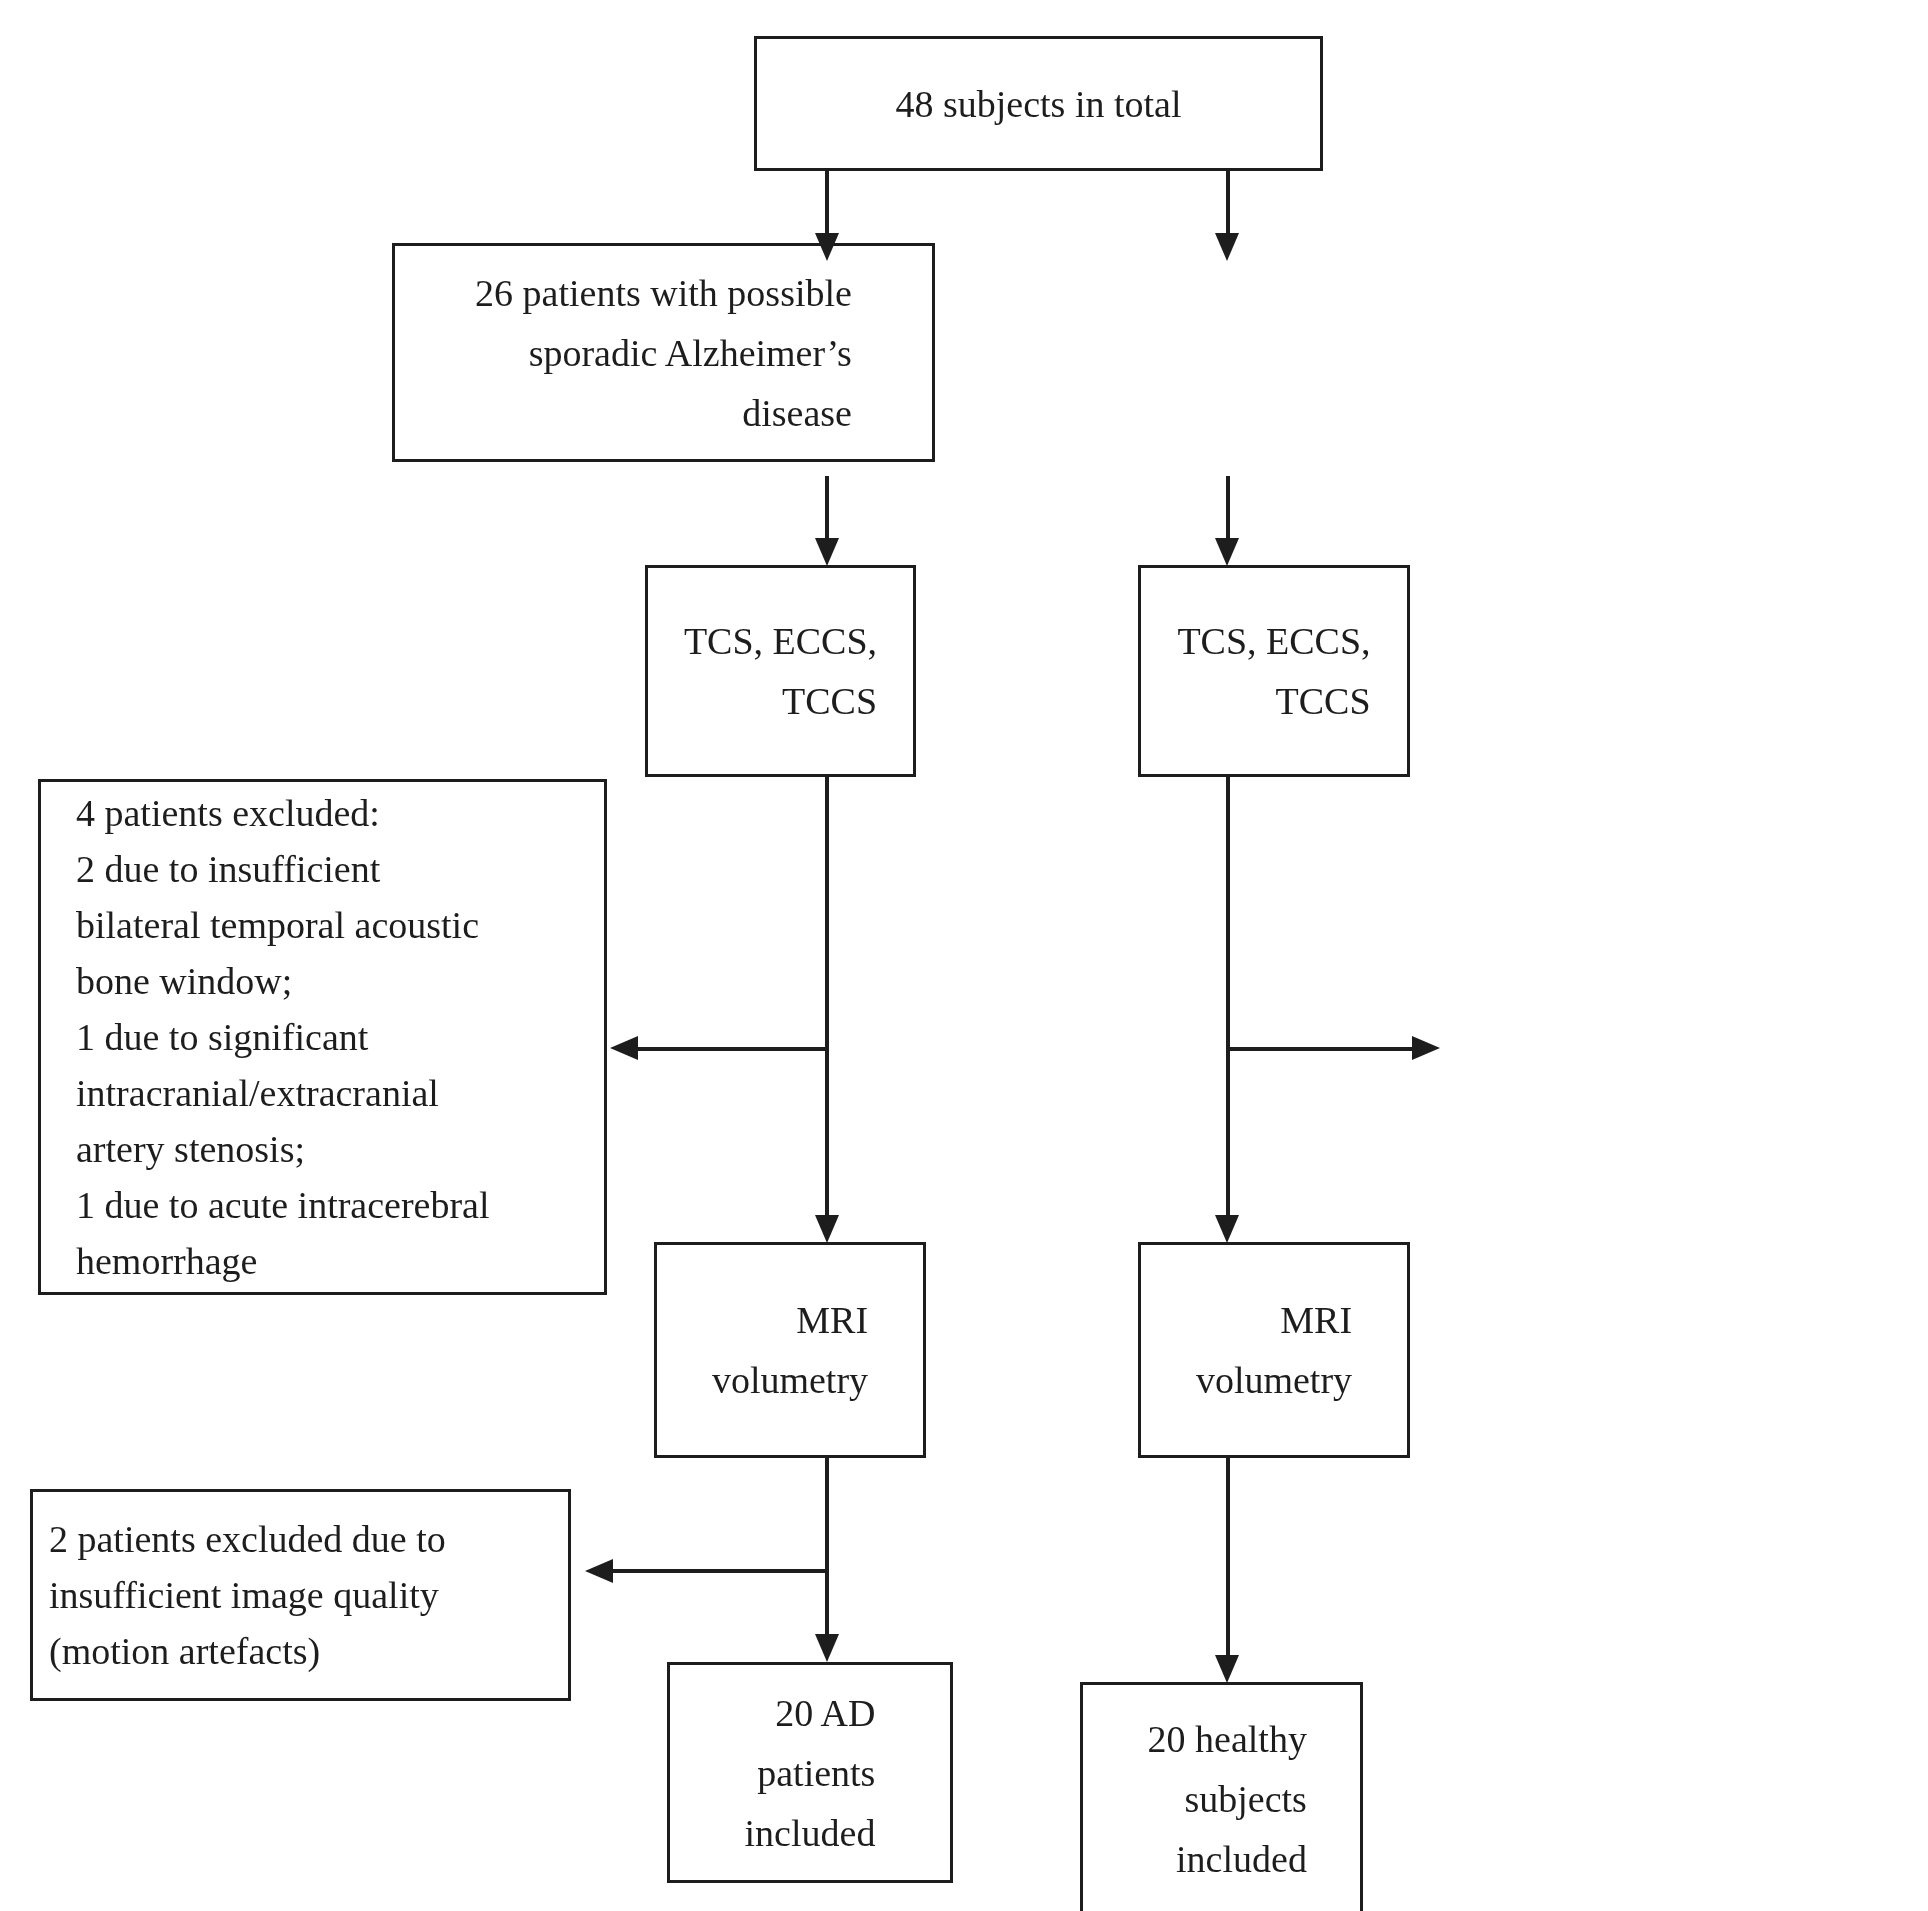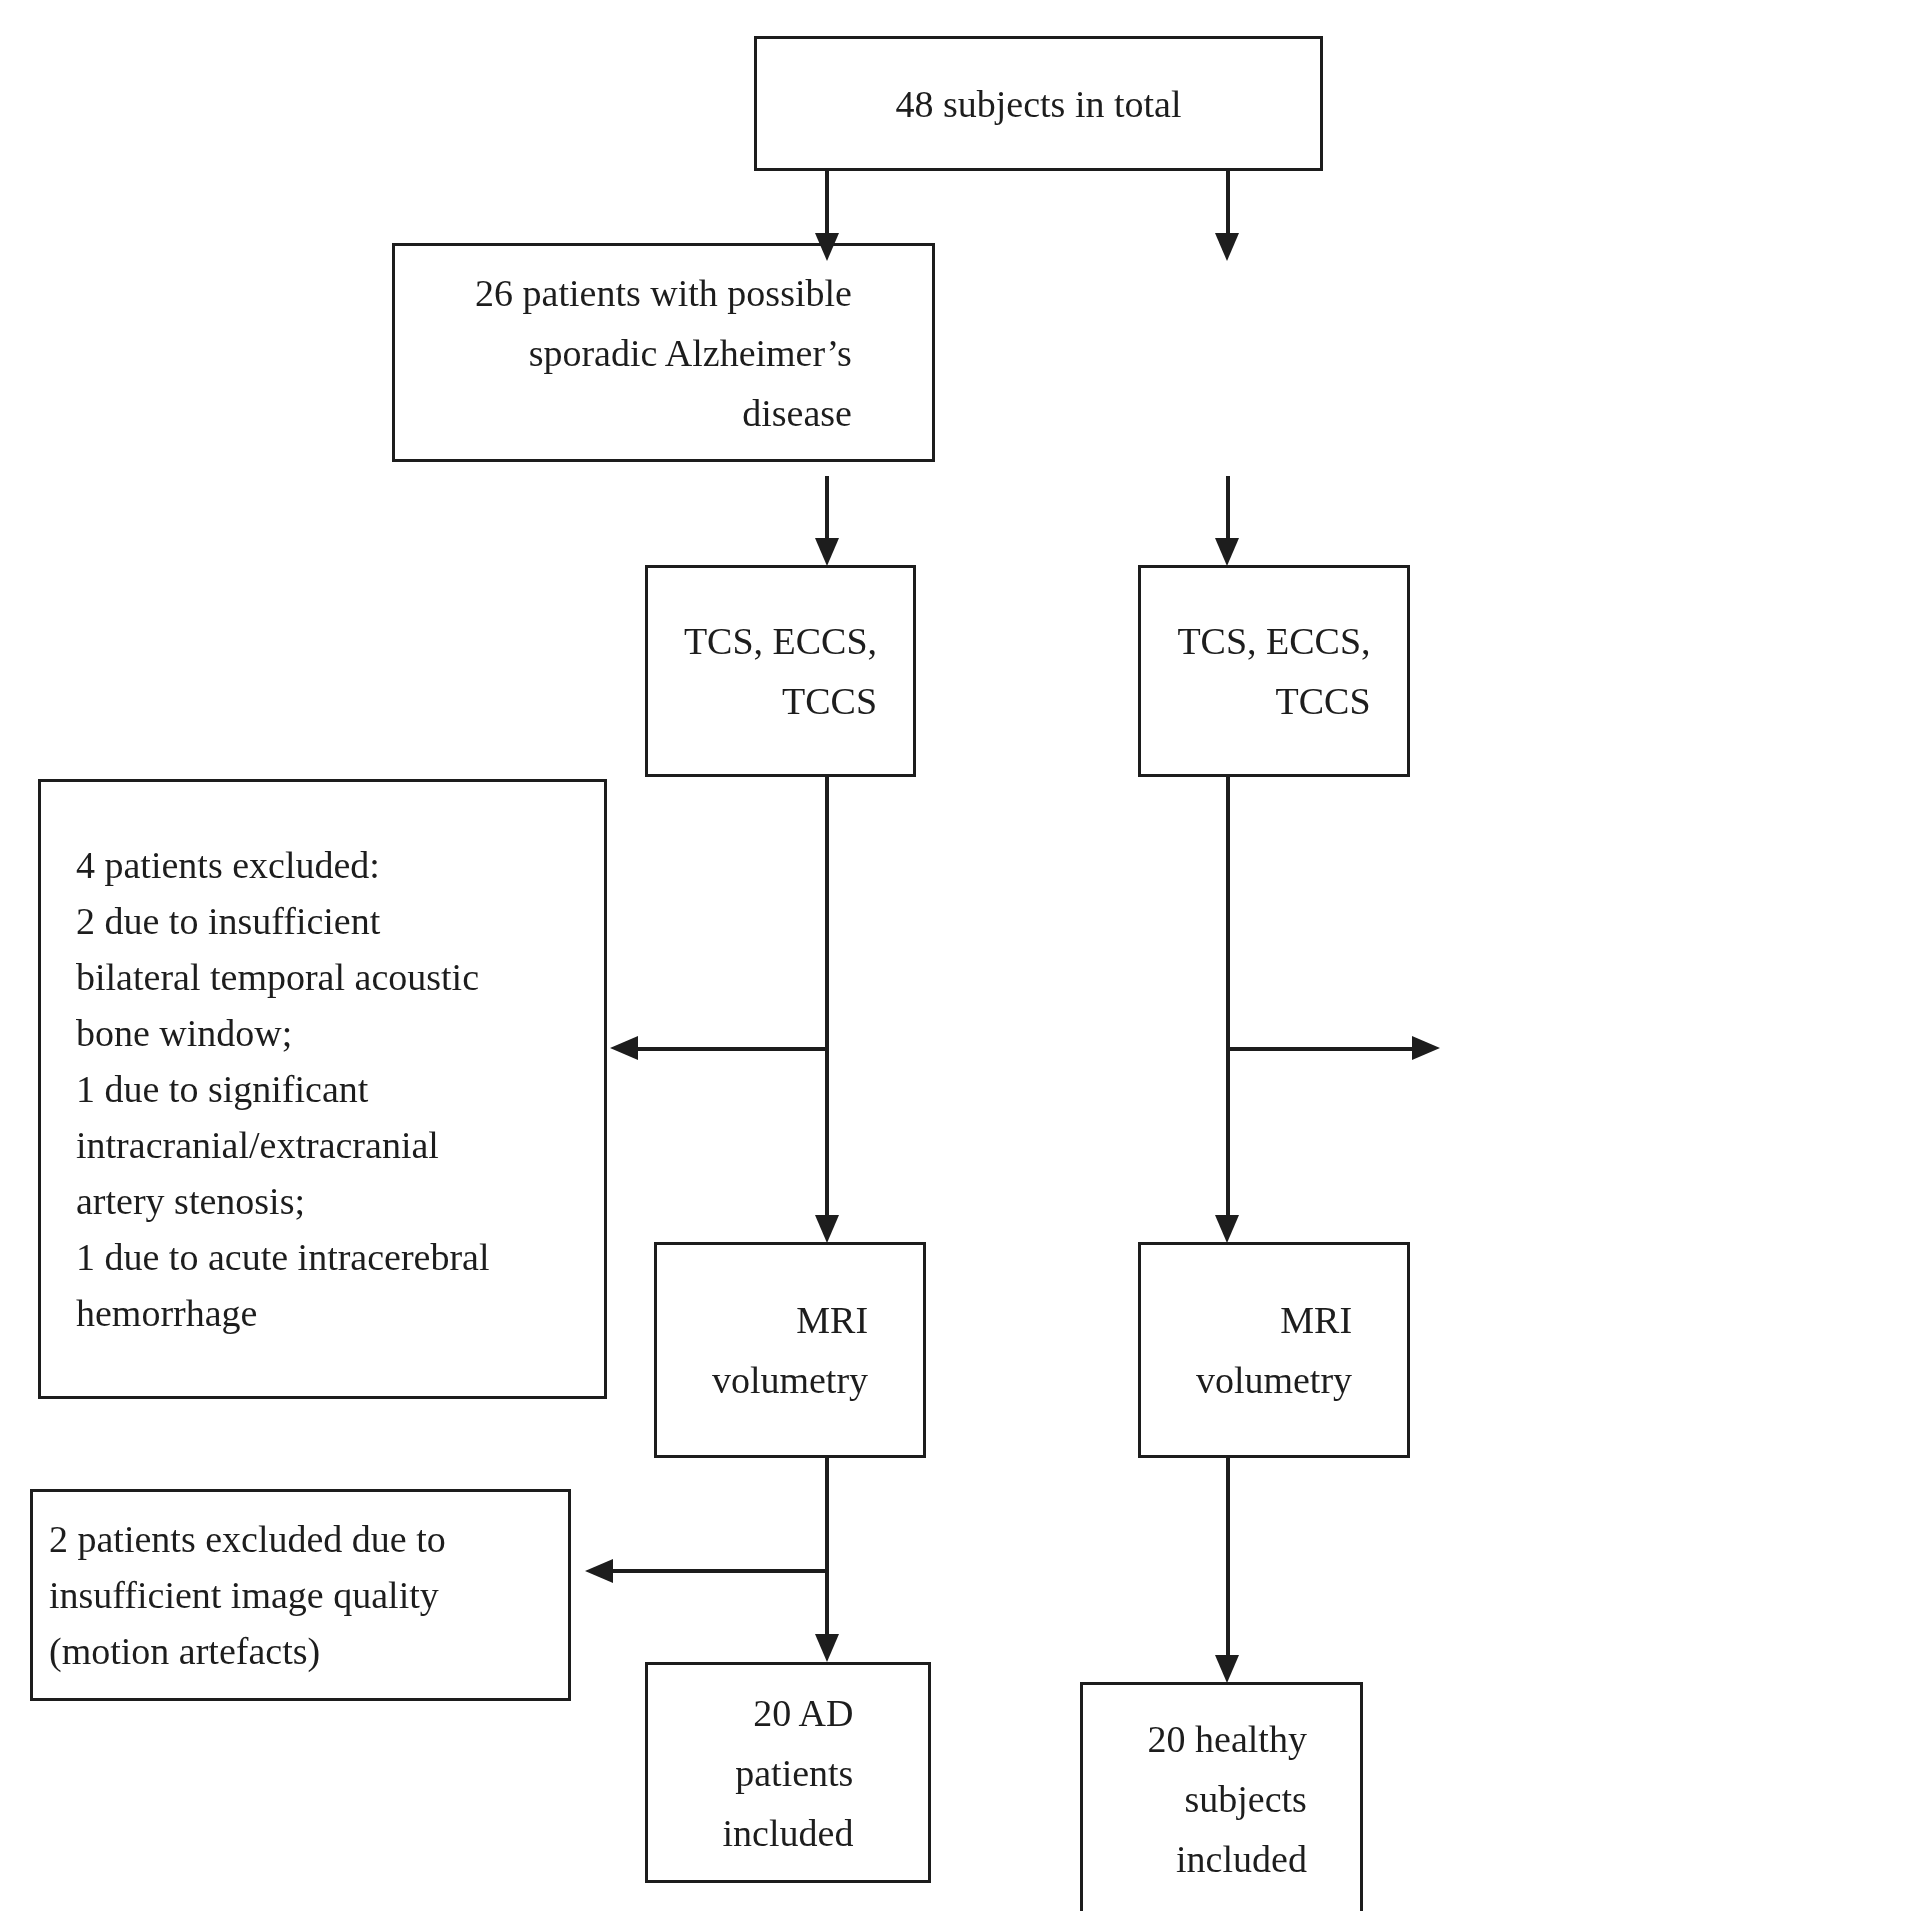--- a/index.html
+++ b/index.html
@@ -43,26 +43,26 @@
   }
   .node.note .lbl{
     line-height:56px;
   }
   
   #n-total {left:754px; top:36px;   width:569px; height:135px;}
   #n-ad    {left:392px;  top:243px;  width:543px; height:219px;}
   #n-healthy{left:1138px;top:259px;  width:568px; height:219px;}
   #n-tcs-l {left:645px;  top:565px;  width:271px; height:212px;}
   #n-tcs-r {left:1138px; top:565px;  width:272px; height:212px;}
-  #n-excl-l{left:38px;   top:779px; width:569px; height:620px; padding-left:35px;}
+  #n-excl-l{left:38px;   top:779px; width:569px; height:516px; padding-left:35px;}
   #n-excl-r{left:1439px; top:869px; width:475px; height:332px; padding-left:30px;}
   #n-mri-l {left:654px;  top:1242px; width:272px; height:216px;}
   #n-mri-r {left:1138px; top:1242px; width:272px; height:216px;}
   #n-excl-b{left:30px;   top:1489px; width:541px; height:212px; padding-left:16px;}
-  #n-inc-l {left:645px;  top:1662px; width:286px; height:221px;}
+  #n-inc-l {left:667px;  top:1662px; width:286px; height:221px;}
   #n-inc-r {left:1080px; top:1682px; width:283px; height:233px;padding-left:19px;}
 
   
   .line{position:absolute; background:var(--ink);}
   .line.v{width:3.8px;}
   .line.h{height:3.8px;}
   #c-v1{left:825px; top:170px;  height:69px;}
   #c-v2{left:825px; top:476px;  height:64px;}
   #c-v3{left:825px; top:776px; height:443px;}
   #c-v4{left:825px; top:1456px; height:180px;}

